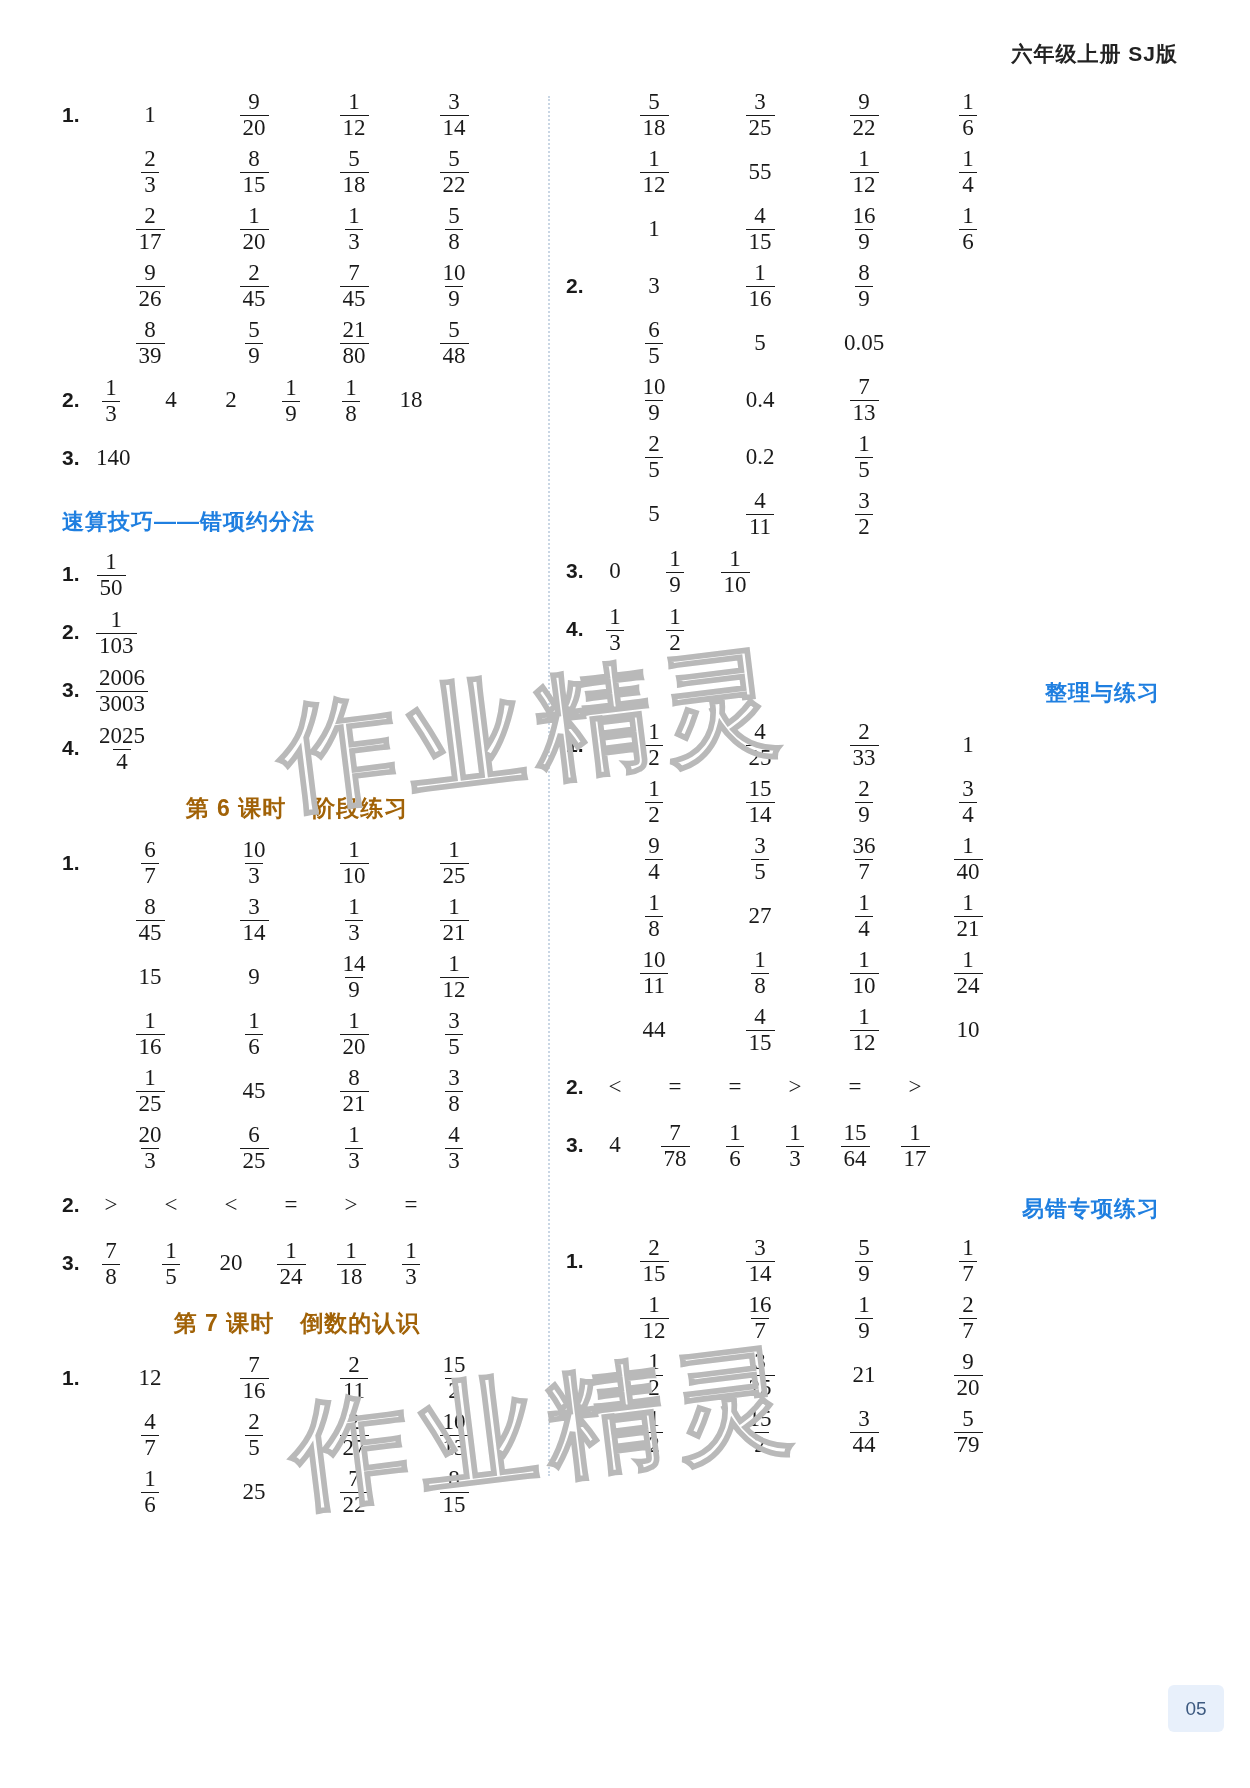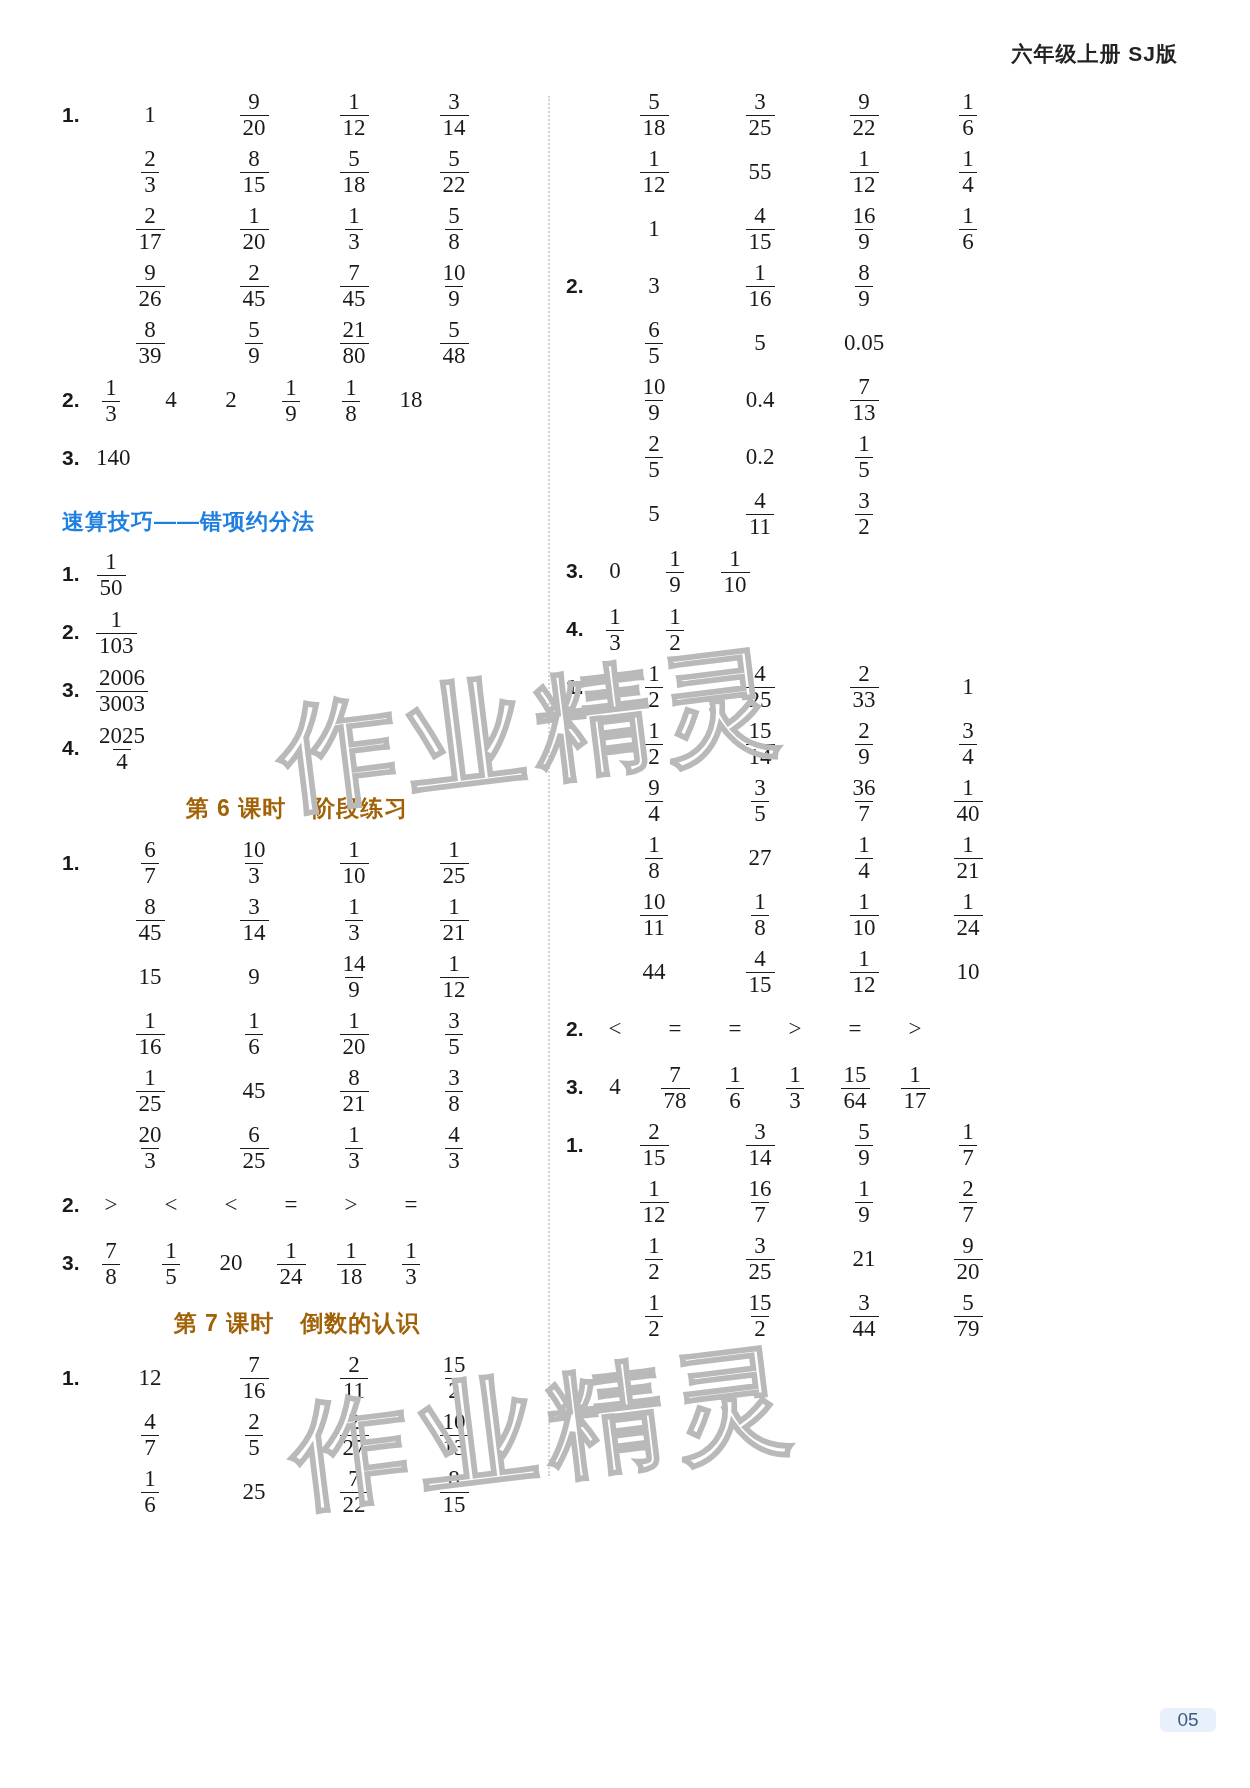--- a/index.html
+++ b/index.html
@@ -17,22 +17,22 @@
   .hdr{
     position:absolute;top:40px;right:72px;
     font-family:"Liberation Sans", sans-serif;
     font-size:21px;font-weight:700;color:#222;
     letter-spacing:1px;
     margin-left:28px;
   }
 
   
   .pageno{
-    position:absolute;right:34px;bottom:56px;
-    width:56px;height:24px;border-radius:6px;
+    position:absolute;right:26px;bottom:56px;
+    width:56px;height:47px;border-radius:6px;
     background:#e8f0fb;
     display:flex;align-items:center;justify-content:center;
     font-family:"Liberation Sans", sans-serif;
     font-size:19px;color:#3d5a80;
   }
 
   
   .divider{
     position:absolute;left:548px;top:96px;
     width:0;height:1380px;
@@ -861,20 +861,21 @@
           </span>
           <span class="item">
             <span class="frac">
               <span class="num">1</span>
               <span class="den">2</span>
             </span>
           </span>
         </div>
       </div>
 
+    <div class="sec-blue right-al">整理与练习</div>
 
     <div id="grid-zhengli">
         <div class="row">
           <span class="qnum">1.</span>
           <span class="cell c1">
             <span class="frac">
               <span class="num">1</span>
               <span class="den">2</span>
             </span>
           </span>
@@ -1076,20 +1077,21 @@
           </span>
           <span class="item">
             <span class="frac">
               <span class="num">1</span>
               <span class="den">17</span>
             </span>
           </span>
         </div>
       </div>
 
+    <div class="sec-blue right-al">易错专项练习</div>
 
     <div id="grid-yicuo">
         <div class="row">
           <span class="qnum">1.</span>
           <span class="cell c1">
             <span class="frac">
               <span class="num">2</span>
               <span class="den">15</span>
             </span>
           </span>

